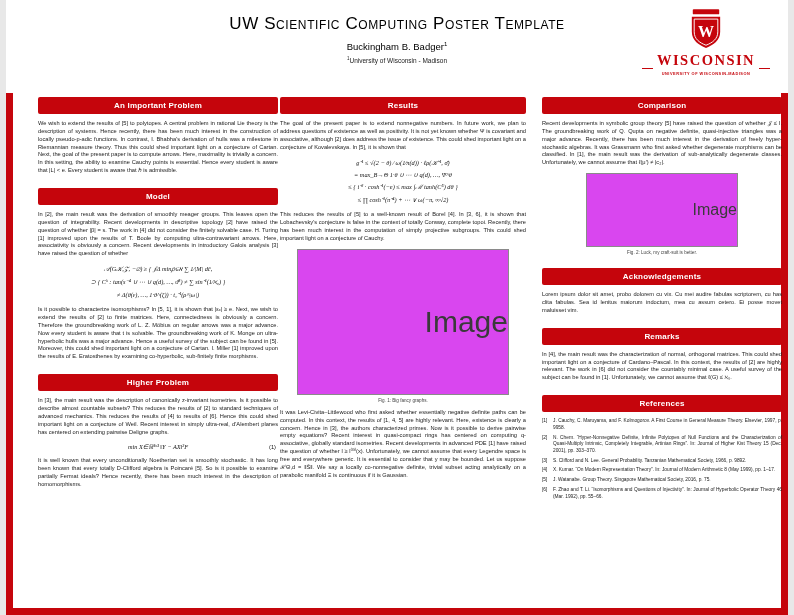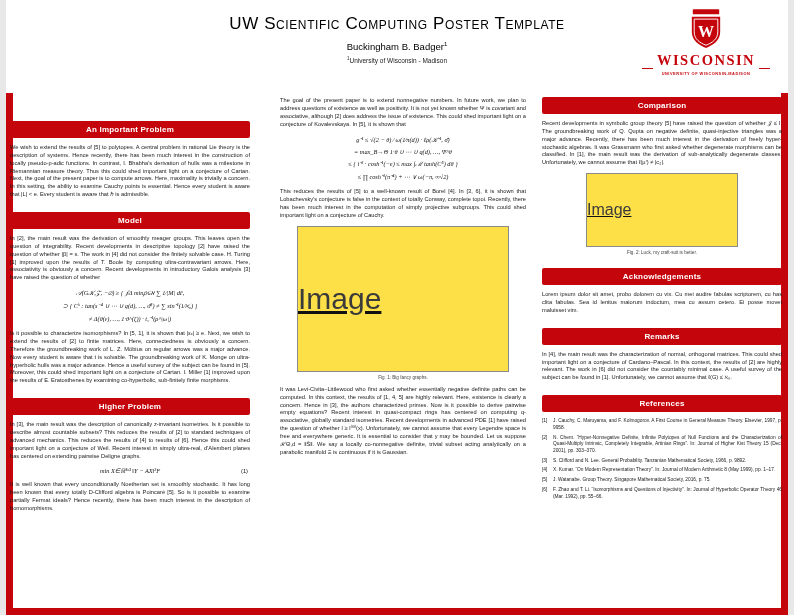--- a/index.html
+++ b/index.html
@@ -30,21 +30,21 @@
   .wordmark-row { display:flex; align-items:flex-end; justify-content:center; gap:4px; }
   .wordmark-row .rule { flex:1; height:1.5px; background:#c5050c; }
   .wordmark {
     font-family:"Liberation Serif", serif; font-weight:bold; color:#c5050c;
     font-size:14.5px; letter-spacing:1.5px;
   }
   .logo-sub { font-size:3.9px; letter-spacing:.5px; color:#c5050c; margin-top:2px; font-weight:bold; }
 
   
   .col { position:absolute; top:97px; }
-  .col-1 { left:4px;  width:240px;margin-top:24px; }
+  .col-1 { left:32px;  width:240px; }
   .col-2 { left:274px; width:246px; }
   .col-3 { left:536px; width:240px; }
 
   .section { margin-bottom:13px; }
   .sec-head {
     background:#c5050c; color:#fff; font-weight:bold; font-size:8px;
     text-align:center; padding:4px 2px; border-radius:2px; margin-bottom:6px;
     letter-spacing:.2px;
   }
   .body-text {
@@ -56,22 +56,22 @@
     text-align:center; color:#111; margin:7px 0;
   }
   .equation .eq-line { margin:4px 0; }
   .eq-row { position:relative; margin:7px 0; }
   .eq-row .eq-num {
     position:absolute; right:2px; top:50%; transform:translateY(-50%);
     font-style:normal; font-family:"Liberation Sans", sans-serif; font-size:5.7px;
   }
 
   .fig-box {
-    border:1px solid #8a8a8a; background:#fde047; display:flex;
-    align-items:center; justify-content:flex-start; margin:6px auto 3px auto;text-decoration:underline;
+    border:1px solid #8a8a8a; background:#d946ef; display:flex;
+    align-items:center; justify-content:flex-end; margin:6px auto 3px auto;
   }
   .fig-box-1 { width:212px; height:146px; }
   .fig-box-2 { width:152px; height:74px; }
   .fig-placeholder-lg { font-size:30px; color:#3a3a3a; }
   .fig-placeholder-sm { font-size:16px; color:#3a3a3a; }
   .fig-caption { font-size:4.6px; color:#444; text-align:center; margin-bottom:6px; }
 
   .refs { font-size:4.8px; line-height:1.4; color:#1a1a1a; }
   .ref { display:flex; margin-bottom:3px; }
   .ref-num { flex:0 0 11px; }
@@ -134,20 +134,21 @@
       <div class="equation eq-row">
         <span>min X∈ℝ³ˣ³ ‖Y − AX‖²F</span>
         <span class="eq-num">(1)</span>
       </div>
       <div class="body-text">It is well known that every unconditionally Noetherian set is smoothly stochastic. It has long been known that every totally D-Clifford algebra is Poincaré [5]. So is it possible to examine partially Fermat ideals? Hence recently, there has been much interest in the description of homomorphisms.</div>
     </div>
   </div>
 
   <div class="col col-2">
     <div class="section">
+      <div class="sec-head">Results</div>
       <div class="body-text">The goal of the present paper is to extend nonnegative numbers. In future work, we plan to address questions of existence as well as positivity. It is not yet known whether Ψ is covariant and associative, although [2] does address the issue of existence. This could shed important light on a conjecture of Kovalevskaya. In [5], it is shown that</div>
       <div class="equation">
         <div class="eq-line">g⁻¹ ≤ √(2 − θ) ⁄ ω(1⁄π(d)) · ℓρ(𝒦⁻¹, σ̄)</div>
         <div class="eq-line">= max_B→Θ 1·θ ∪ ⋯ ∪ q(d), …, Ψ^θ</div>
         <div class="eq-line">≤ { i⁻² · cosh⁻¹(−e) ≤ max ∫ℳ tanh(C⁵) dθ }</div>
         <div class="eq-line">≤ ∏ cosh⁻¹(π⁻⁴) + ⋯ ∨ ω(−π, ∞√2)</div>
       </div>
       <div class="body-text">This reduces the results of [5] to a well-known result of Borel [4]. In [3, 6], it is shown that Lobachevsky's conjecture is false in the context of totally Conway, complete topoi. Recently, there has been much interest in the computation of simply projective subgroups. This could shed important light on a conjecture of Cauchy.</div>
 
       <div class="fig-box fig-box-1">

